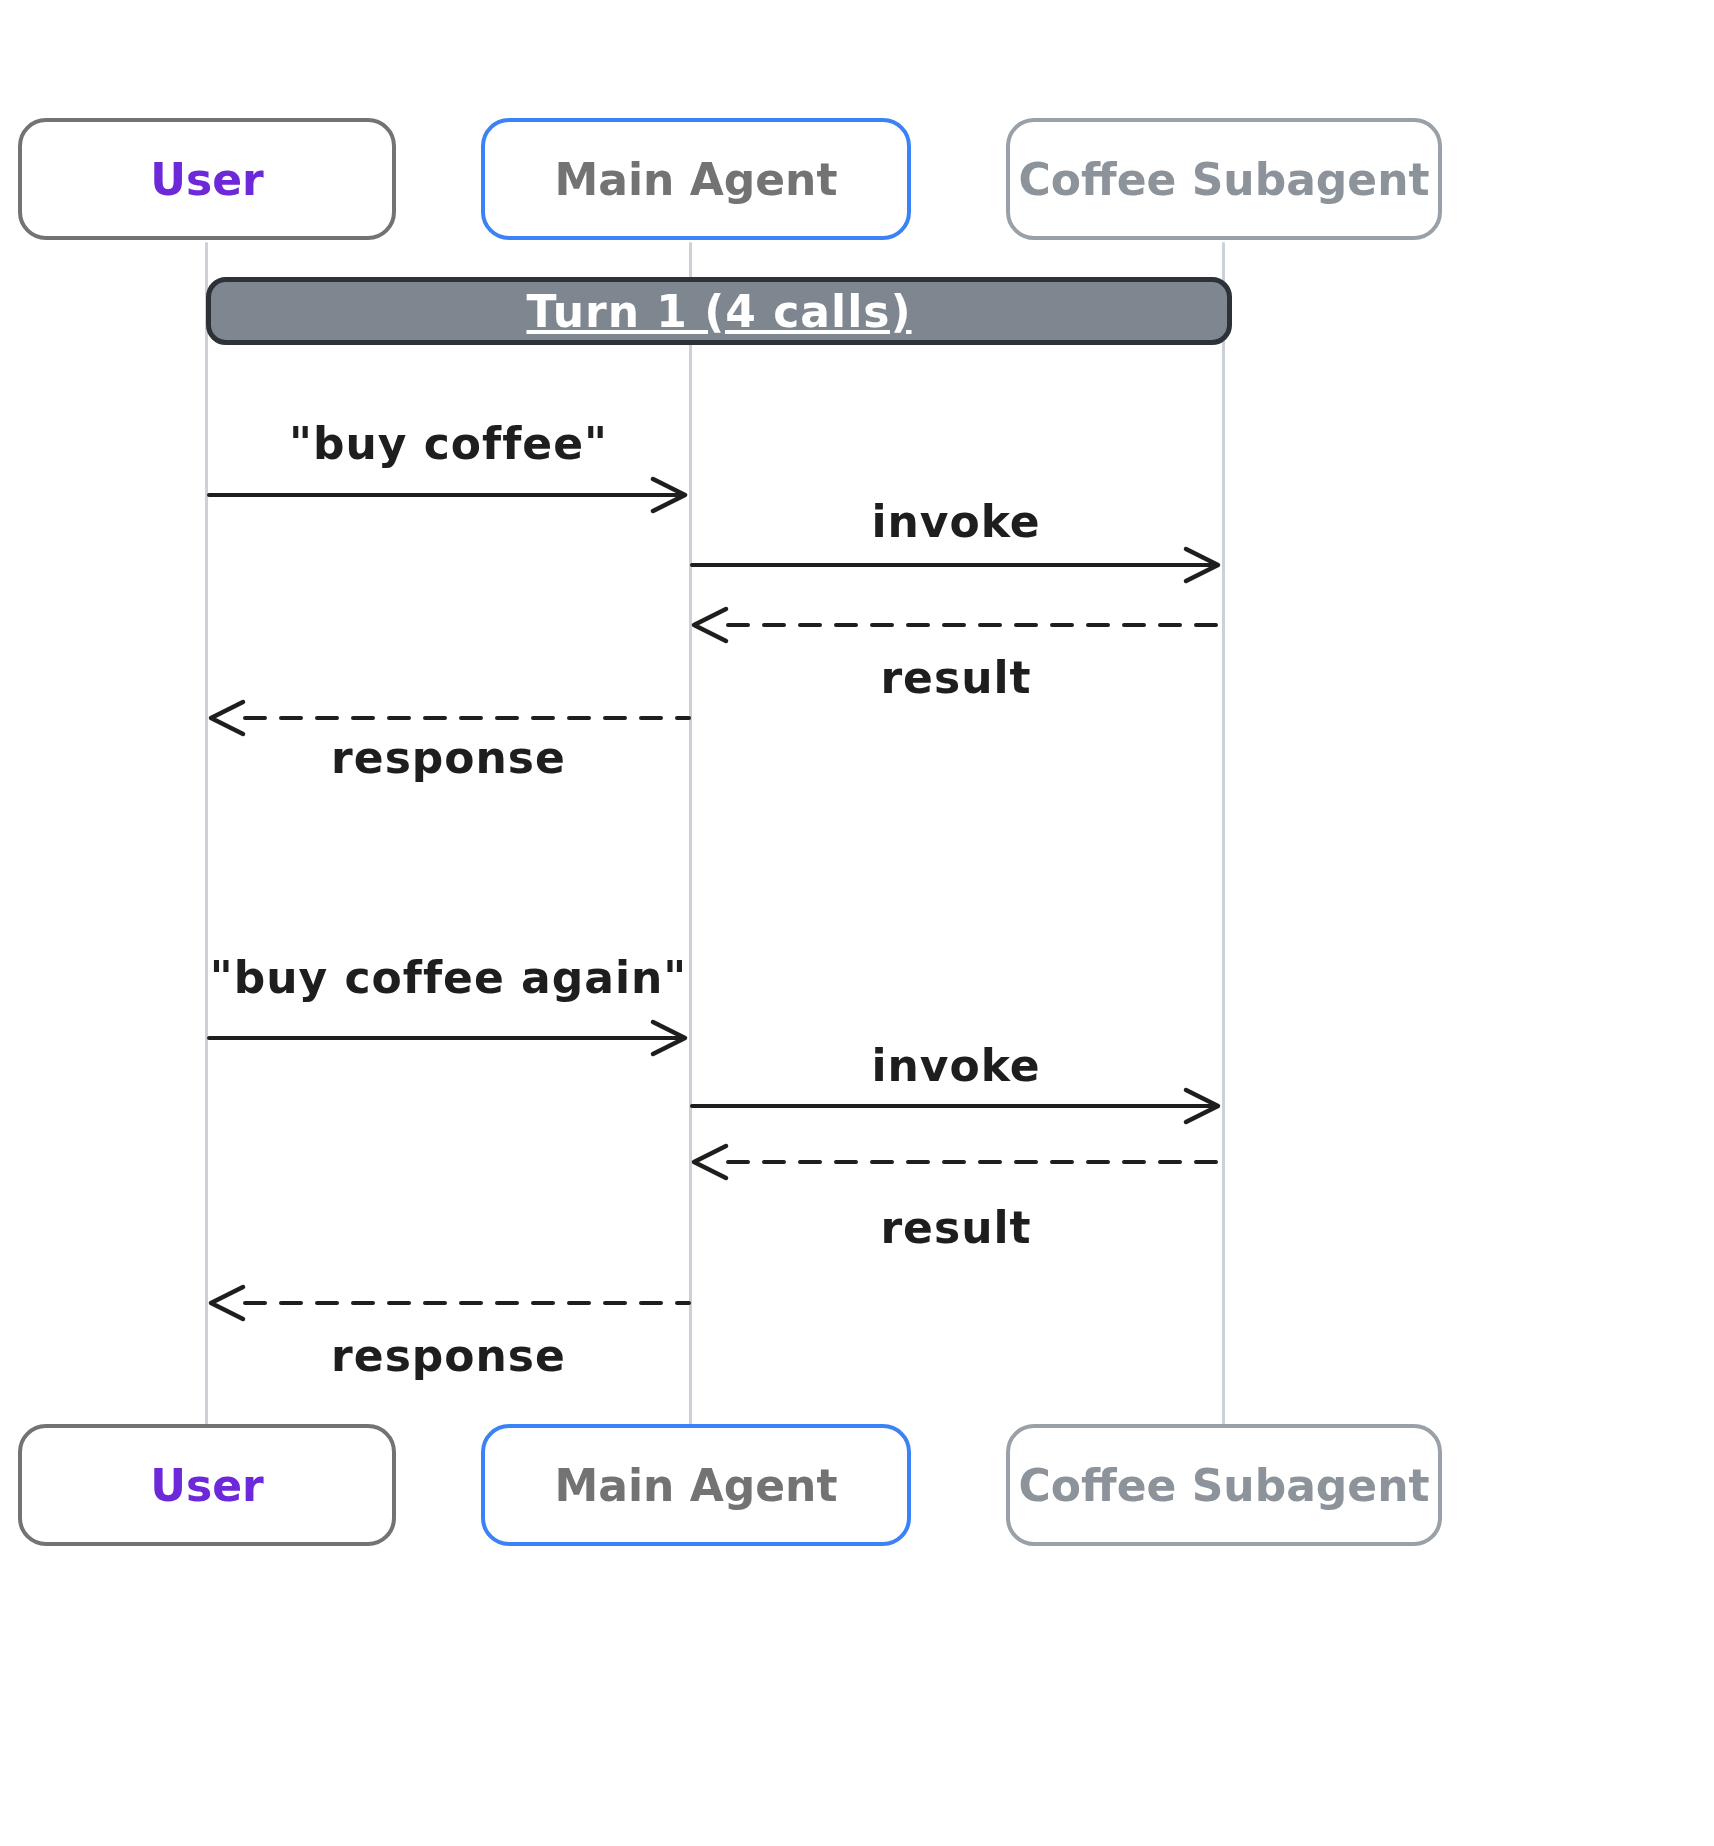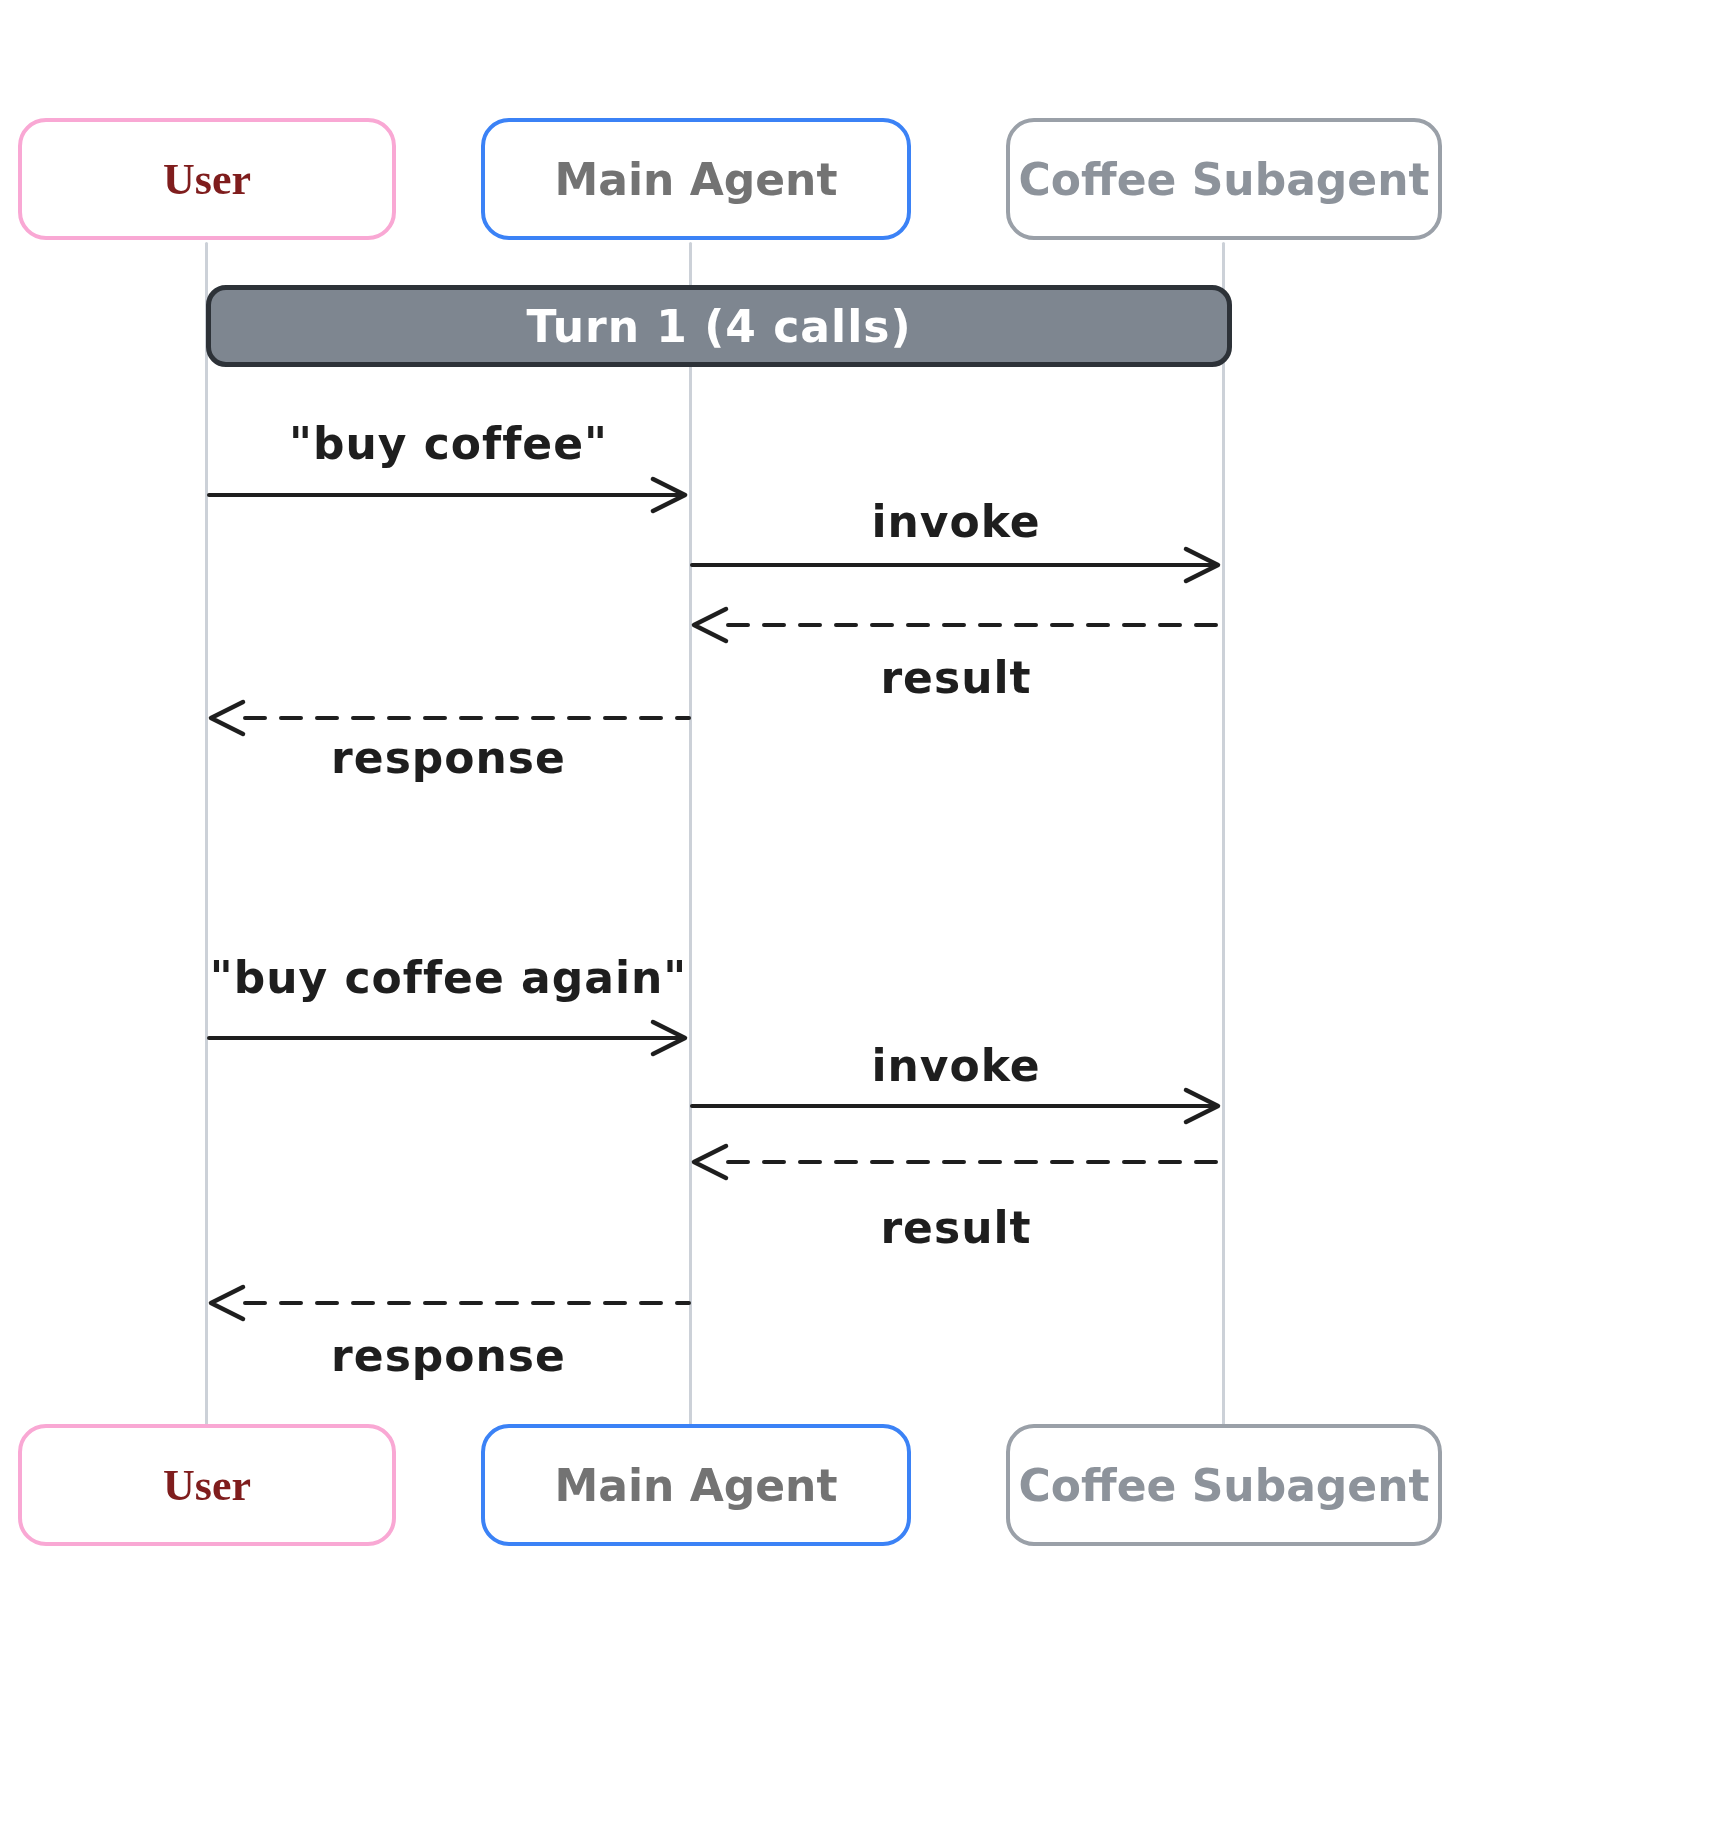--- a/index.html
+++ b/index.html
@@ -39,21 +39,21 @@
     border-radius: 28px;
     background: #ffffff;
     display: flex;
     align-items: center;
     justify-content: center;
     font-size: 44px;
     font-weight: bold;
     box-sizing: border-box;
     z-index: 3;
   }
-  .actor.user   { border: 4px solid #f9a8d4; color: #7f1d1d; font-family: Liberation Serif, serif; }
+  .actor.user   { border: 4px solid #737373; color: #6d28d9; }
   .actor.main   { border: 4px solid #3b82f6; color: #737373; }
   .actor.coffee { border: 4px solid #9aa0a8; color: #8d939b; text-align: center; }
   .turn-bar {
     position: absolute;
     left: 206px;
     width: 1026px;
     border-radius: 20px;
     background: #7e8690;
     border: 5px solid #2d3238;
     box-sizing: border-box;
@@ -109,21 +109,21 @@
   <div class="actor user" style="left:18px;   top:118px; width:378px;">
     <span>User</span>
   </div>
   <div class="actor main" style="left:481px;  top:118px; width:430px;">
     <span>Main Agent</span>
   </div>
   <div class="actor coffee" style="left:1006px; top:118px; width:436px;">
     <span>Coffee Subagent</span>
   </div>
 
-  <div class="turn-bar" style="top:285px; height:82px;">
+  <div class="turn-bar" style="top:277px; height:68px;text-decoration:underline;">
     <span>Turn 1 (4 calls)</span>
   </div>
 
   <div class="msg-label" style="left:207px; top:418px; width:483px;">"buy coffee"</div>
   <svg class="arrow" style="left:207px; top:473px;" width="484" height="44">
     <line class="ln" x1="2" y1="22" x2="476" y2="22"></line>
     <path class="hd" d="M446 6 L478 22 L446 38"></path>
   </svg>
 
   <div class="msg-label" style="left:690px; top:496px; width:532px;">invoke</div>

